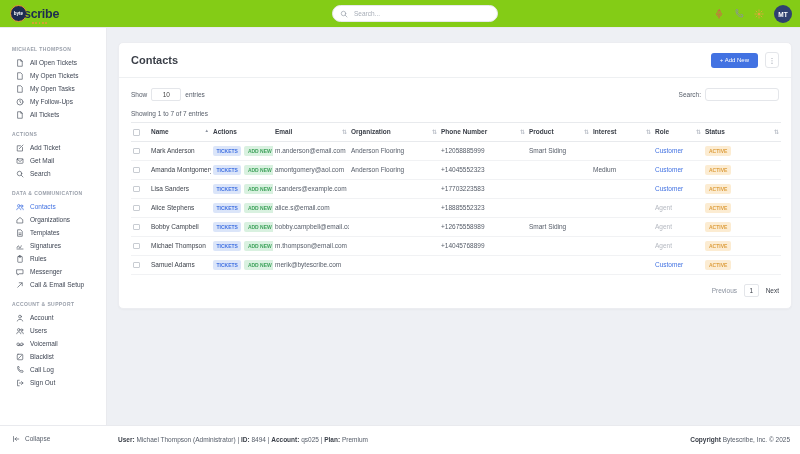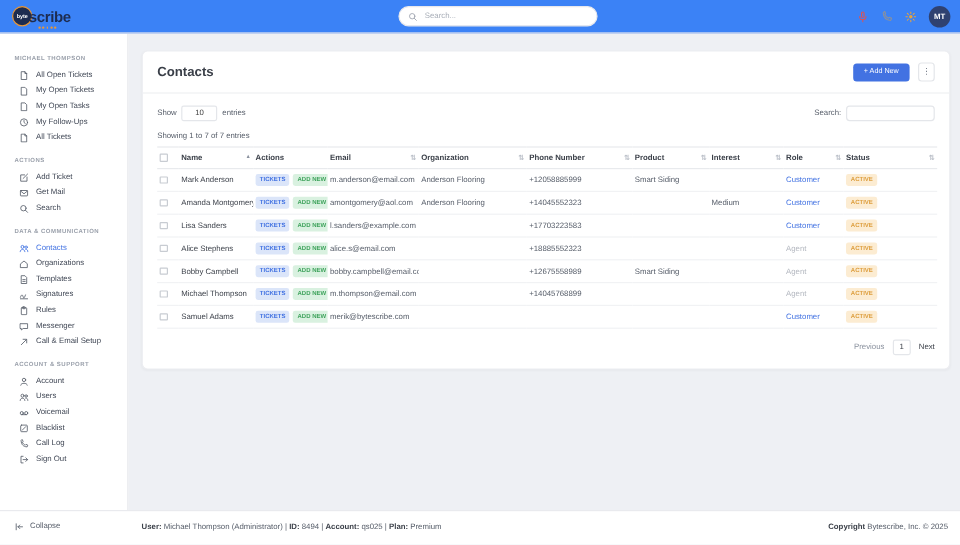--- a/index.html
+++ b/index.html
@@ -5,21 +5,21 @@
   * { box-sizing: border-box; }
   html,body { margin:0; padding:0; }
   body {
     width:800px; height:454px; position:relative; overflow:hidden;
     font-family:"Liberation Sans", sans-serif;
     background:#eef0f4; color:#3f4654;
   }
   svg { display:block; }
 
   
-  .topbar { position:absolute; top:0; left:0; width:800px; height:28px; background:#3b82f6;
+  .topbar { position:absolute; top:0; left:0; width:800px; height:28px; background:#84cc16;
             border-bottom:1px solid #e9eaee; z-index:5; }
   .logo { position:absolute; left:10px; top:5px; display:flex; align-items:center; }
   .logo-circle { width:17px; height:17px; border-radius:50%; background:#1d2c50; border:1.5px solid #e8973a;
                  color:#fff; font-size:4.5px; font-weight:bold; display:flex; align-items:center; justify-content:center; }
   .logo-text { font-size:12.5px; font-weight:bold; color:#1d2c50; margin-left:-3px; letter-spacing:-0.3px; }
   .logo-dots { position:absolute; left:22px; top:17px; display:flex; gap:1.5px; }
   .logo-dots i { width:1.8px; height:1.8px; border-radius:50%; background:#e8973a; }
 
   .search-pill { position:absolute; left:332px; top:5px; width:166px; height:17px; background:#fff;
                  border:1px solid #e7e8ec; border-radius:9px; display:flex; align-items:center; }

